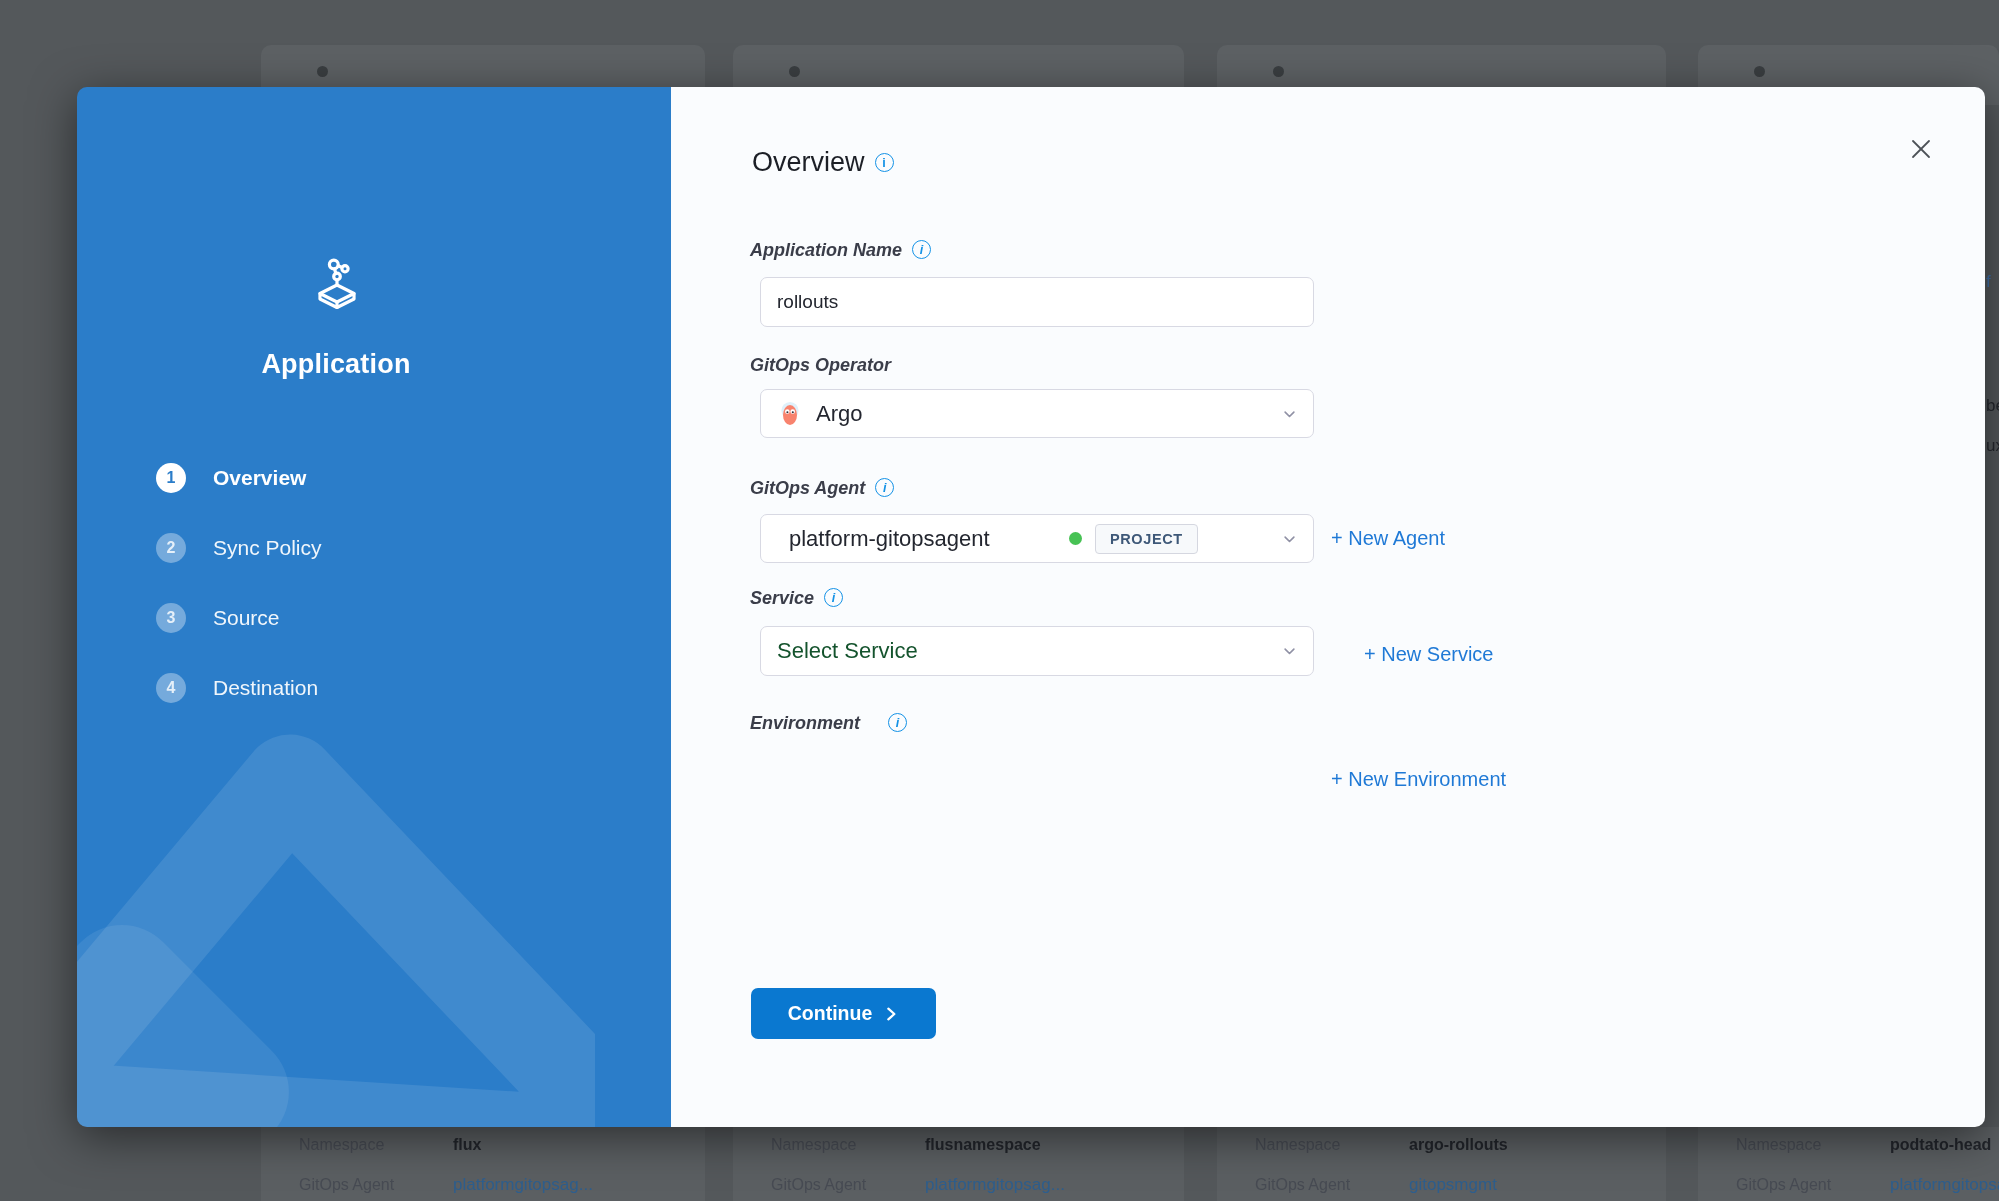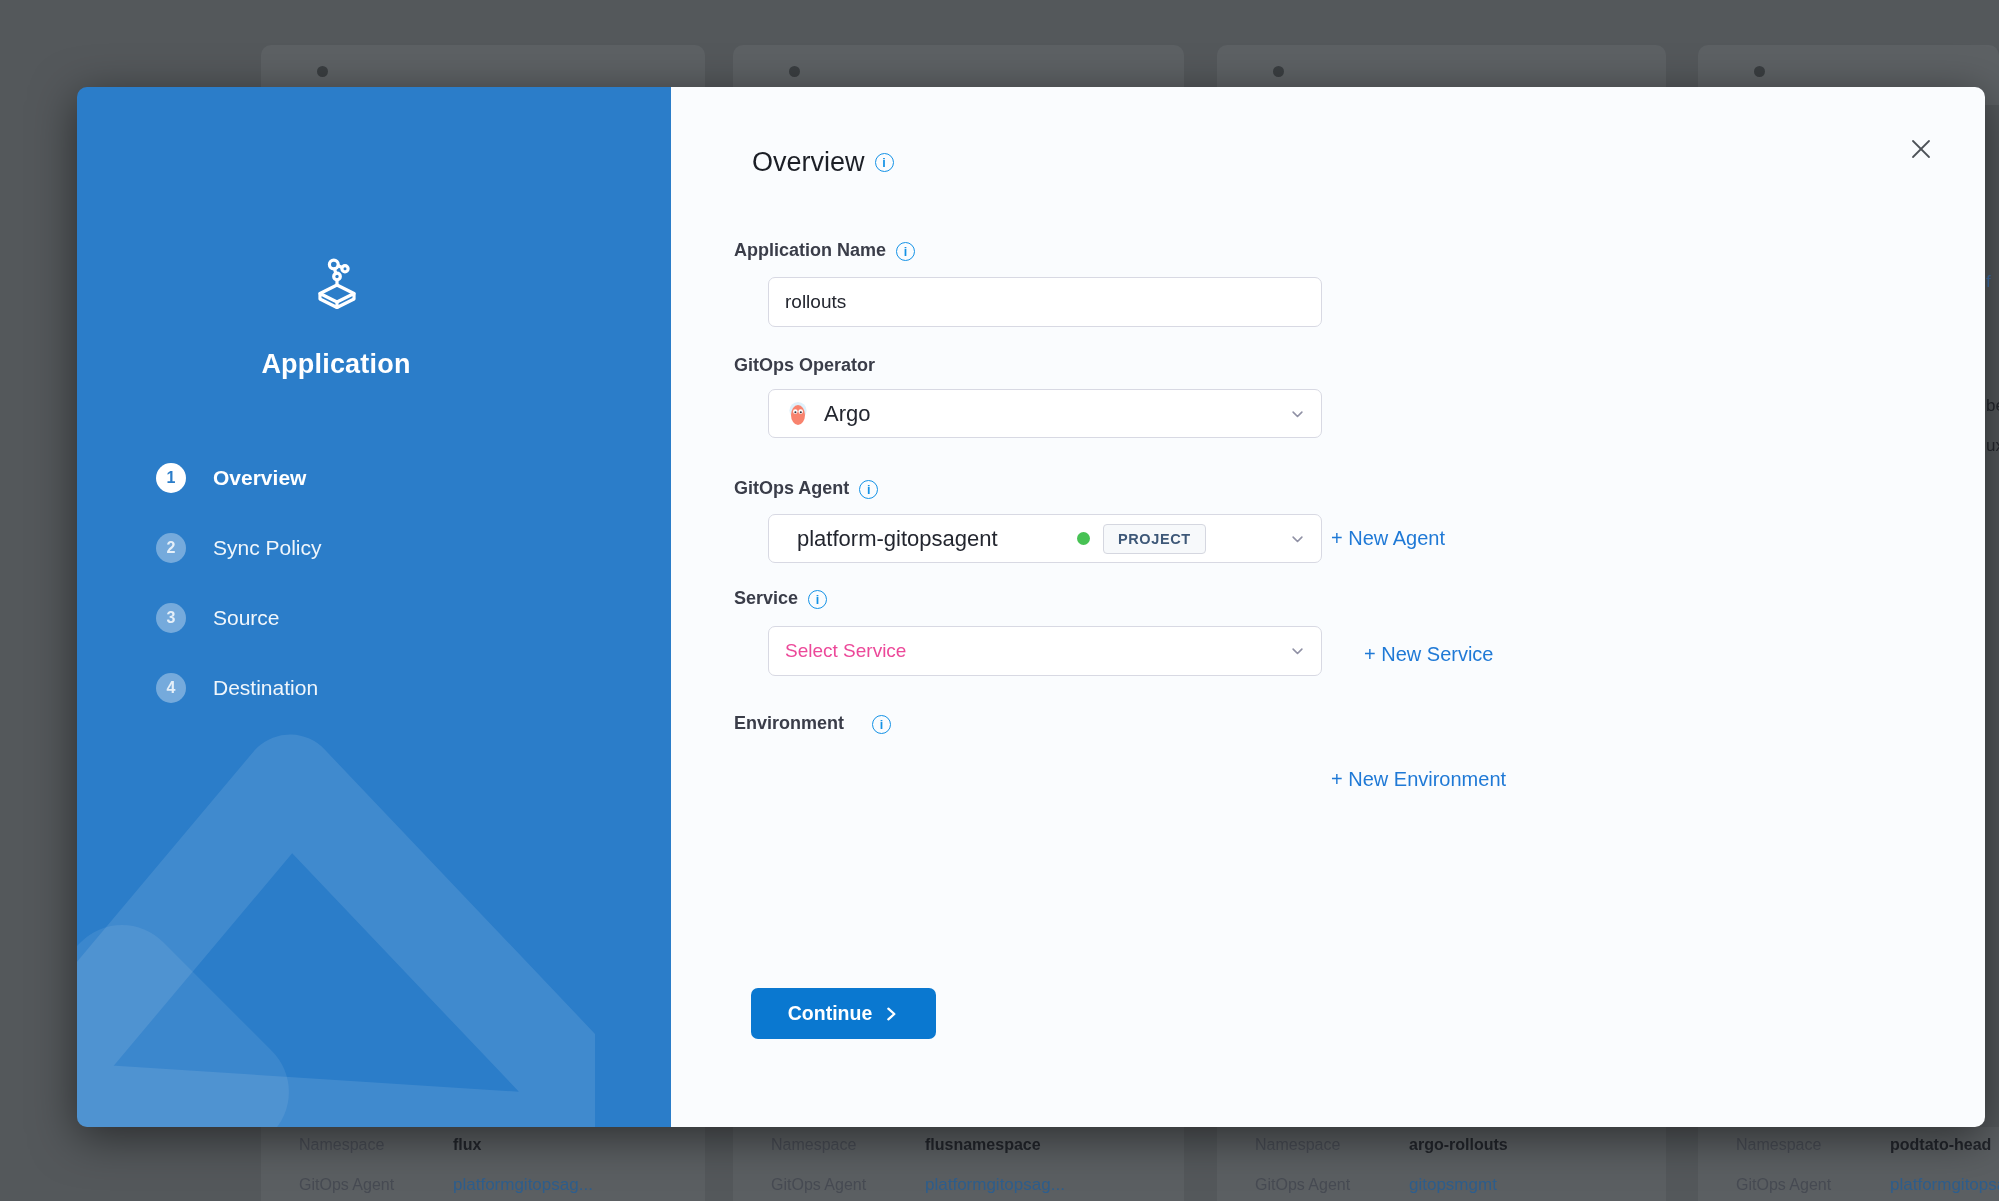--- a/index.html
+++ b/index.html
@@ -38,28 +38,28 @@
   #watermark{position:absolute;left:0;bottom:0;pointer-events:none;}
 
   
   #panel{position:relative;flex:1;background:#fafcfe;}
   #close-btn{position:absolute;top:50px;right:52px;width:24px;height:24px;cursor:pointer;}
   #heading-row{position:absolute;left:81px;top:60px;display:flex;align-items:center;}
   #heading{font-size:27px;font-weight:500;color:#1c1f26;}
   .info-icon{display:inline-flex;align-items:center;justify-content:center;width:19px;height:19px;
              border:1.7px solid #1492e6;border-radius:50%;color:#1492e6;font-size:12.5px;font-weight:700;
              margin-left:10px;flex:0 0 auto;}
-  .field-label-row{position:absolute;left:63px;display:flex;align-items:flex-end;}
+  .field-label-row{position:absolute;left:79px;display:flex;align-items:flex-start;font-style:italic;}
   .field-label{font-size:18px;font-weight:600;color:#3a3d49;}
-  .text-input,.select{position:absolute;left:97px;width:554px;height:50px;background:#ffffff;
+  .text-input,.select{position:absolute;left:89px;width:554px;height:50px;background:#ffffff;
              border:1px solid #d8d9e3;border-radius:7px;}
   .text-input{padding:0 16px;font-size:19px;color:#23262f;outline:none;}
   .select{display:flex;align-items:center;padding:0 16px;cursor:pointer;}
   .select .value{font-size:22px;color:#23262f;}
-  .select .placeholder{font-size:19px;color:#ec4899;text-align:right;}
+  .select .placeholder{font-size:22px;color:#14532d;text-align:right;}
   .chev{position:absolute;right:16px;top:50%;transform:translateY(-50%);}
   .new-link{position:absolute;left:660px;font-size:20px;font-weight:500;color:#1f79d6;cursor:pointer;white-space:nowrap;}
   .status-dot{width:13px;height:13px;border-radius:50%;background:#47c254;flex:0 0 auto;}
   .scope-badge{margin-left:13px;height:30px;display:flex;align-items:center;padding:0 14px;
                background:#f7f9fb;border:1px solid #d5d7e0;border-radius:4px;
                font-size:14.5px;font-weight:600;letter-spacing:.6px;color:#3e5878;}
   #agent-text{width:280px;flex:0 0 auto;}
   .argo-badge{width:26px;height:26px;margin-right:13px;flex:0 0 auto;}
   #continue-btn{position:absolute;left:80px;top:901px;width:185px;height:51px;background:#0a78d0;
                 border:none;border-radius:7px;display:flex;align-items:center;justify-content:center;

